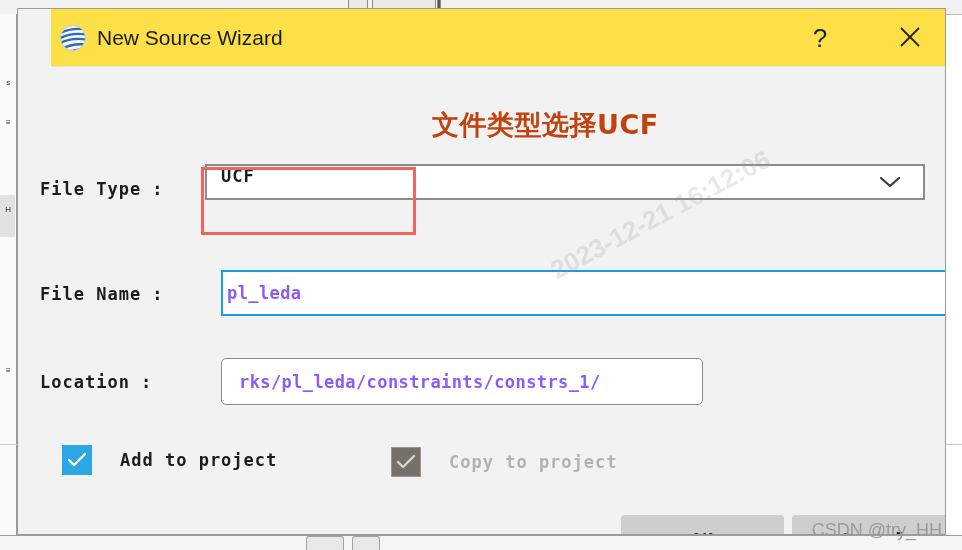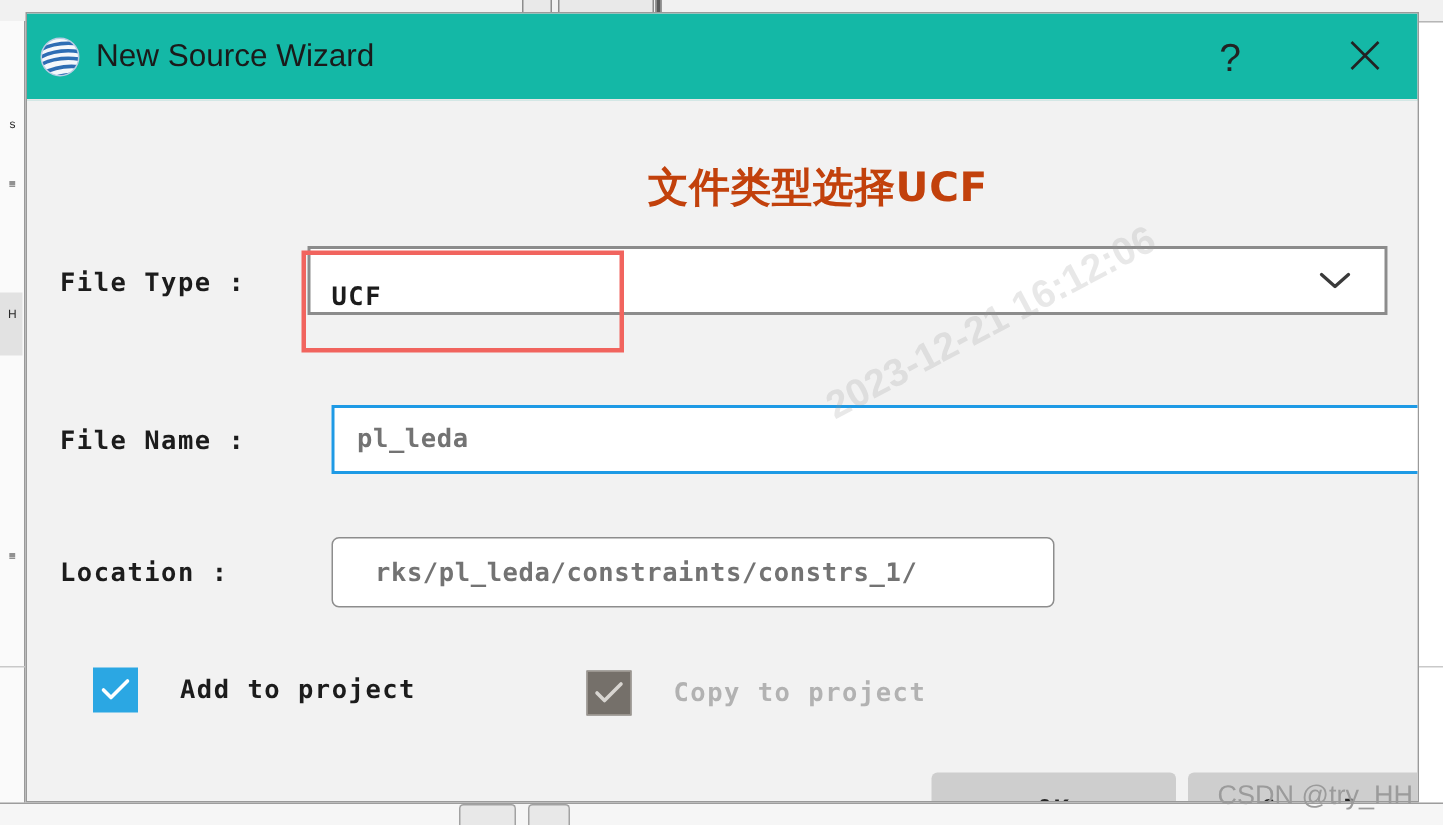--- a/index.html
+++ b/index.html
@@ -98,22 +98,23 @@
     height: 527px;
     background: #f2f2f2;
     border: 1px solid #9a9a9a;
     box-sizing: border-box;
     overflow: hidden;
   }
 
   .titlebar {
     position: relative;
     height: 57px;
-    background: #14b8a6;
+    background: #fde047;
     border-bottom: 1px solid #e6e6e6;
+    margin-left: 33px;
   }
 
   .title-icon {
     position: absolute;
     left: 7px;
     top: 14px;
     width: 30px;
     height: 30px;
   }
 
@@ -173,26 +174,26 @@
     white-space: nowrap;
     letter-spacing: 1px;
   }
 
   
   .combo {
     position: absolute;
     left: 187px;
     top: 97px;
     width: 720px;
-    height: 46px;
+    height: 36px;
     background: #ffffff;
     border: 2px solid #8c8c8c;
     box-sizing: border-box;
     display: flex;
-    align-items: flex-end;
+    align-items: flex-start;
   }
   .combo-value {
     margin-left: 14px;
     font-family: "DejaVu Sans Mono", monospace;
     font-size: 17px;
     color: #1c1c1c;
     font-weight: bold;
     letter-spacing: 1px;
   }
   .combo-arrow {
@@ -233,24 +234,24 @@
   .input-location {
     left: 203px;
     top: 291px;
     width: 482px;
     height: 47px;
     border: 1px solid #8d8d8d;
     border-radius: 5px;
     padding-left: 13px;
   }
   .input-val {
-    margin-left: 15px;
+    margin-left: 4px;
     font-family: "DejaVu Sans Mono", monospace;
     font-size: 17px;
-    color: #737373;
+    color: #8b5cf6;
     font-weight: bold;
     letter-spacing: 0.4px;
     white-space: nowrap;
     overflow: hidden;
   }
 
   
   .btn {
     position: absolute;
     background: #cecece;

